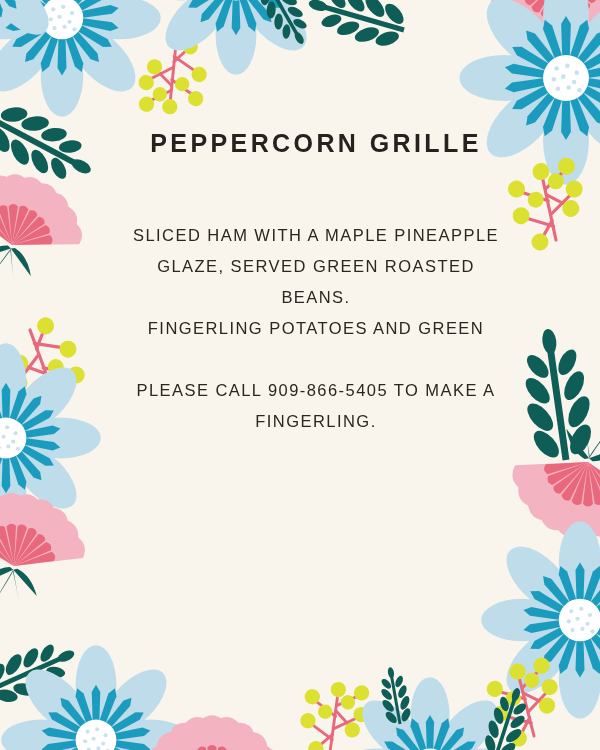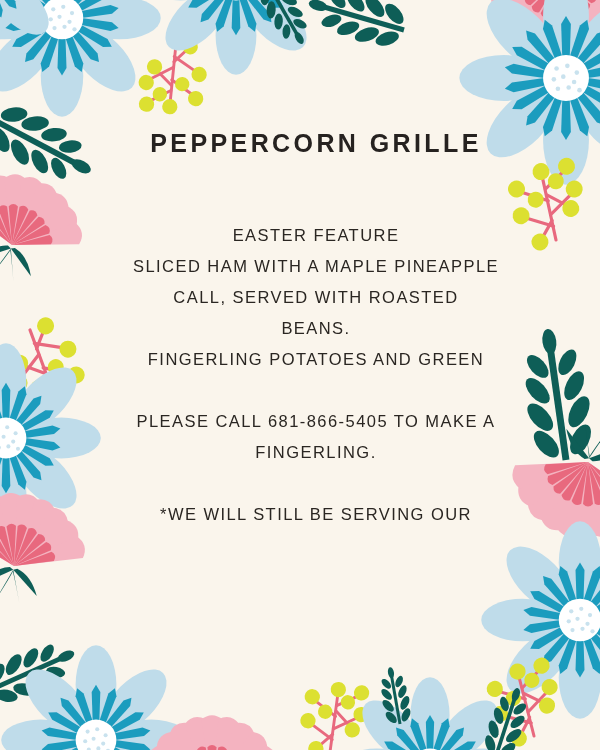--- a/index.html
+++ b/index.html
@@ -278,31 +278,29 @@
     </g>
   </svg>
 
   <div id="content">
 
     <div id="poster-title">PEPPERCORN GRILLE</div>
 
     <div id="body-blocks">
 
       <div class="para">
-        <span class="line">EASTER FEATURE</span>
         <span class="line">SLICED HAM WITH A MAPLE PINEAPPLE</span>
-        <span class="line">CALL, SERVED WITH ROASTED</span>
+        <span class="line">GLAZE, SERVED GREEN ROASTED</span>
         <span class="line">BEANS.</span>
         <span class="line">FINGERLING POTATOES AND GREEN</span>
       </div>
 
       <div class="para">
-        <span class="line">PLEASE CALL 681-866-5405 TO MAKE A</span>
+        <span class="line">PLEASE CALL 909-866-5405 TO MAKE A</span>
         <span class="line">FINGERLING.</span>
       </div>
 
       <div class="para">
-        <span class="line">*WE WILL STILL BE SERVING OUR</span>
       </div>
 
     </div>
   </div>
 </div>
 
 </body></html>

